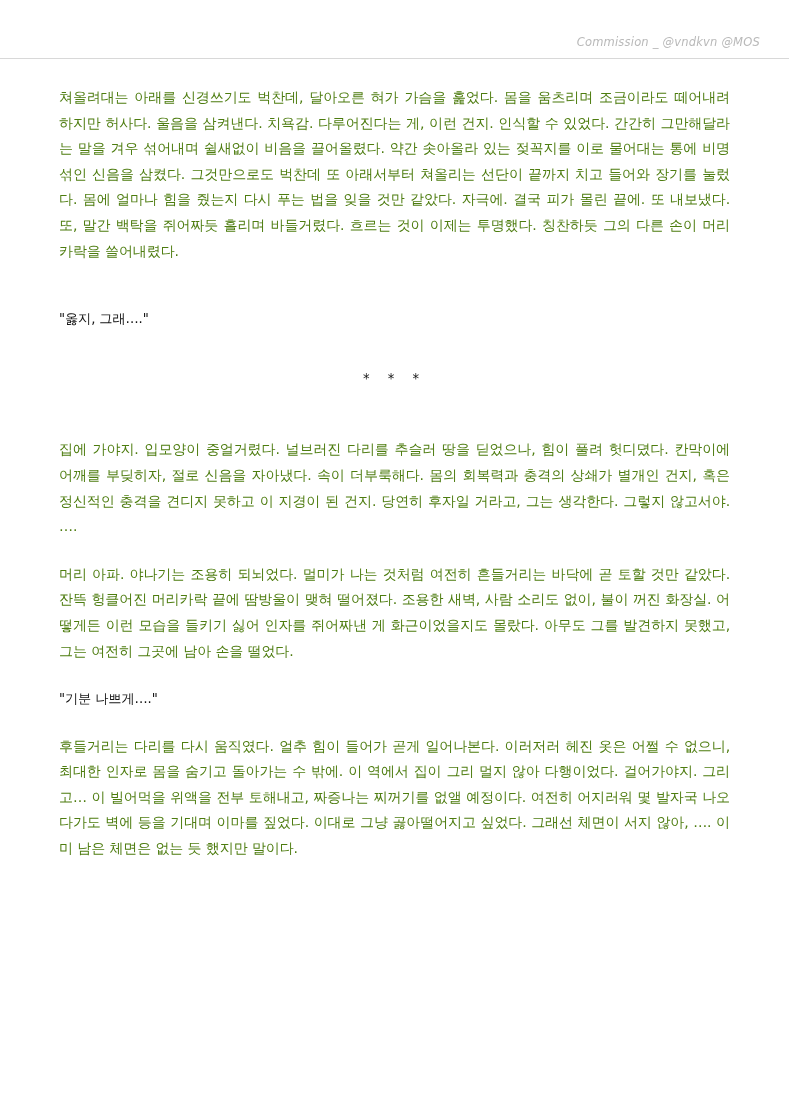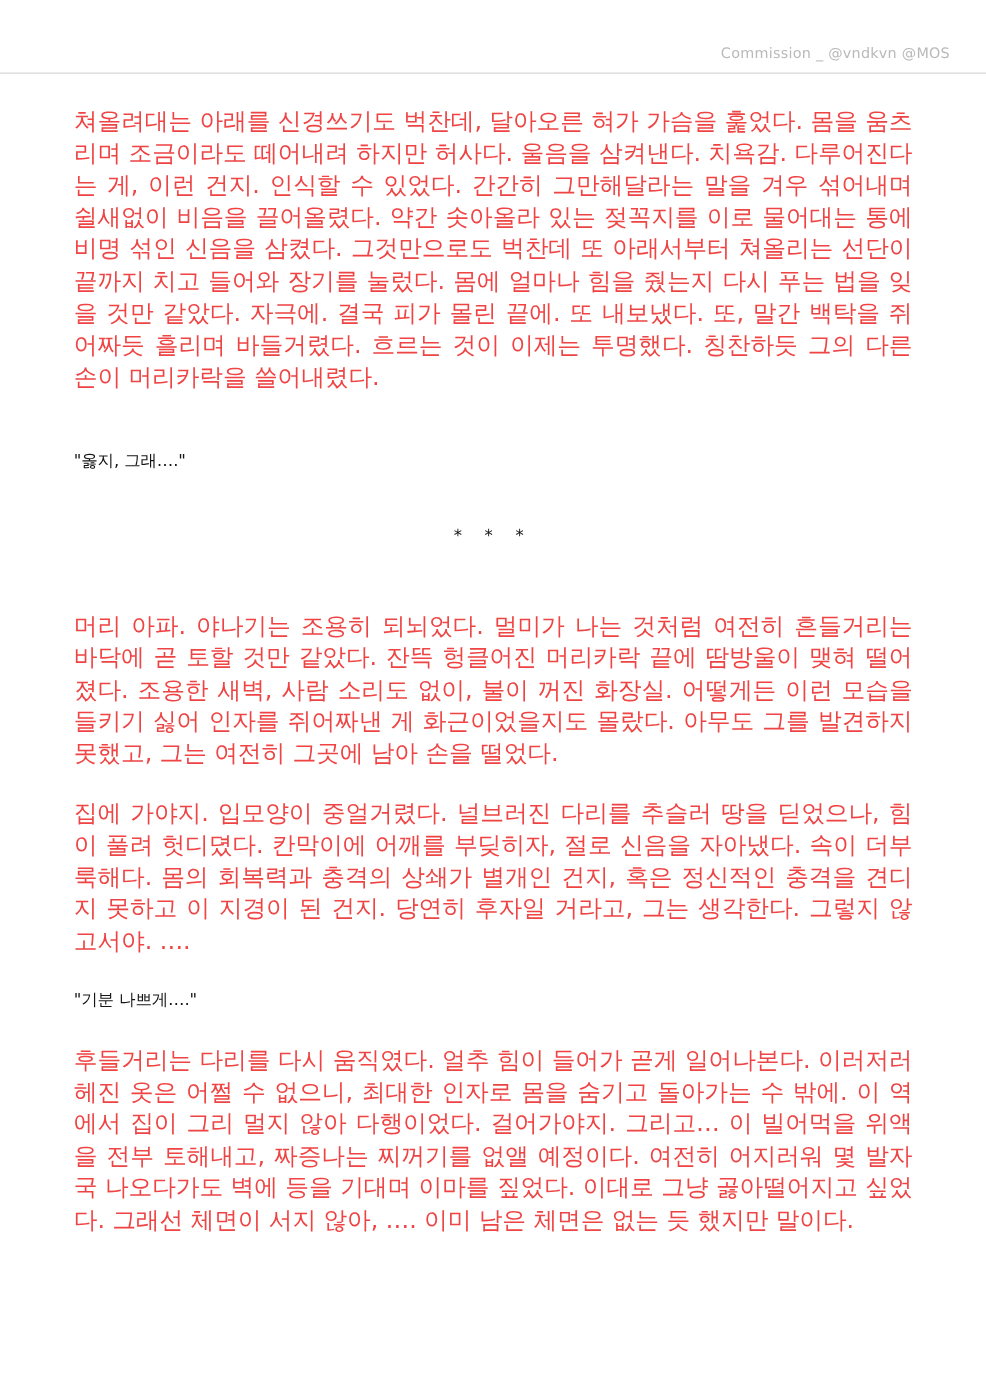--- a/index.html
+++ b/index.html
@@ -29,38 +29,39 @@
     align-items: flex-end;
     justify-content: flex-end;
   }
   .header-credit {
     font-size: 11.5px;
     color: #b9b9b9;
     letter-spacing: 0.2px;
     padding-bottom: 9px;
     white-space: nowrap;
     font-family: "DejaVu Sans", "Liberation Sans", sans-serif;
+    font-style: italic;
   }
   .rule {
     width: 100%;
     height: 1px;
     background: #d8d8d8;
   }
   .content {
     box-sizing: border-box;
     padding: 26px 59px 40px 59px;
   }
   p.body-text {
     margin: 0 0 22px 0;
-    font-size: 19px;
+    font-size: 14px;
     line-height: 25.6px;
     text-align: justify;
     text-justify: inter-ideograph;
     word-break: break-all;
-    color: #ef4444;
+    color: #4d7c0f;
     letter-spacing: -0.1px;
   }
   p.quote {
     margin: 0 0 22px 0;
     font-size: 13.2px;
     line-height: 25.6px;
     color: #141414;
     text-align: left;
     letter-spacing: -0.1px;
   }
@@ -88,23 +89,23 @@
 
     <p class="body-text">쳐올려대는 아래를 신경쓰기도 벅찬데, 달아오른 혀가 가슴을 훑었다. 몸을 움츠리며 조금이라도 떼어내려 하지만 허사다. 울음을 삼켜낸다. 치욕감. 다루어진다는 게, 이런 건지. 인식할 수 있었다. 간간히 그만해달라는 말을 겨우 섞어내며 쉴새없이 비음을 끌어올렸다. 약간 솟아올라 있는 젖꼭지를 이로 물어대는 통에 비명 섞인 신음을 삼켰다. 그것만으로도 벅찬데 또 아래서부터 쳐올리는 선단이 끝까지 치고 들어와 장기를 눌렀다. 몸에 얼마나 힘을 줬는지 다시 푸는 법을 잊을 것만 같았다. 자극에. 결국 피가 몰린 끝에. 또 내보냈다. 또, 말간 백탁을 쥐어짜듯 흘리며 바들거렸다. 흐르는 것이 이제는 투명했다. 칭찬하듯 그의 다른 손이 머리카락을 쓸어내렸다.</p>
 
     <div class="gap-lg"></div>
 
     <p class="quote">"옳지, 그래…."</p>
 
 
     <div class="scene-break">* * *</div>
 
+    <p class="body-text">집에 가야지. 입모양이 중얼거렸다. 널브러진 다리를 추슬러 땅을 딛었으나, 힘이 풀려 헛디뎠다. 칸막이에 어깨를 부딪히자, 절로 신음을 자아냈다. 속이 더부룩해다. 몸의 회복력과 충격의 상쇄가 별개인 건지, 혹은 정신적인 충격을 견디지 못하고 이 지경이 된 건지. 당연히 후자일 거라고, 그는 생각한다. 그렇지 않고서야. ….</p>
+
     <p class="body-text">머리 아파. 야나기는 조용히 되뇌었다. 멀미가 나는 것처럼 여전히 흔들거리는 바닥에 곧 토할 것만 같았다. 잔뜩 헝클어진 머리카락 끝에 땀방울이 맺혀 떨어졌다. 조용한 새벽, 사람 소리도 없이, 불이 꺼진 화장실. 어떻게든 이런 모습을 들키기 싫어 인자를 쥐어짜낸 게 화근이었을지도 몰랐다. 아무도 그를 발견하지 못했고, 그는 여전히 그곳에 남아 손을 떨었다.</p>
-
-    <p class="body-text">집에 가야지. 입모양이 중얼거렸다. 널브러진 다리를 추슬러 땅을 딛었으나, 힘이 풀려 헛디뎠다. 칸막이에 어깨를 부딪히자, 절로 신음을 자아냈다. 속이 더부룩해다. 몸의 회복력과 충격의 상쇄가 별개인 건지, 혹은 정신적인 충격을 견디지 못하고 이 지경이 된 건지. 당연히 후자일 거라고, 그는 생각한다. 그렇지 않고서야. ….</p>
 
     <p class="quote">"기분 나쁘게…."</p>
 
 
     <p class="body-text">후들거리는 다리를 다시 움직였다. 얼추 힘이 들어가 곧게 일어나본다. 이러저러 헤진 옷은 어쩔 수 없으니, 최대한 인자로 몸을 숨기고 돌아가는 수 밖에. 이 역에서 집이 그리 멀지 않아 다행이었다. 걸어가야지. 그리고… 이 빌어먹을 위액을 전부 토해내고, 짜증나는 찌꺼기를 없앨 예정이다. 여전히 어지러워 몇 발자국 나오다가도 벽에 등을 기대며 이마를 짚었다. 이대로 그냥 곯아떨어지고 싶었다. 그래선 체면이 서지 않아, …. 이미 남은 체면은 없는 듯 했지만 말이다.</p>
 
 
   </div>
 </div>
 

